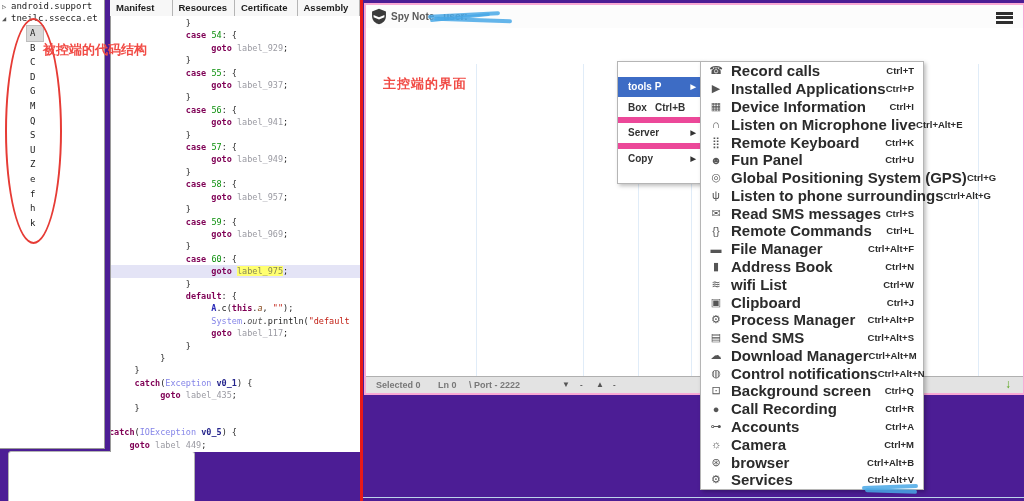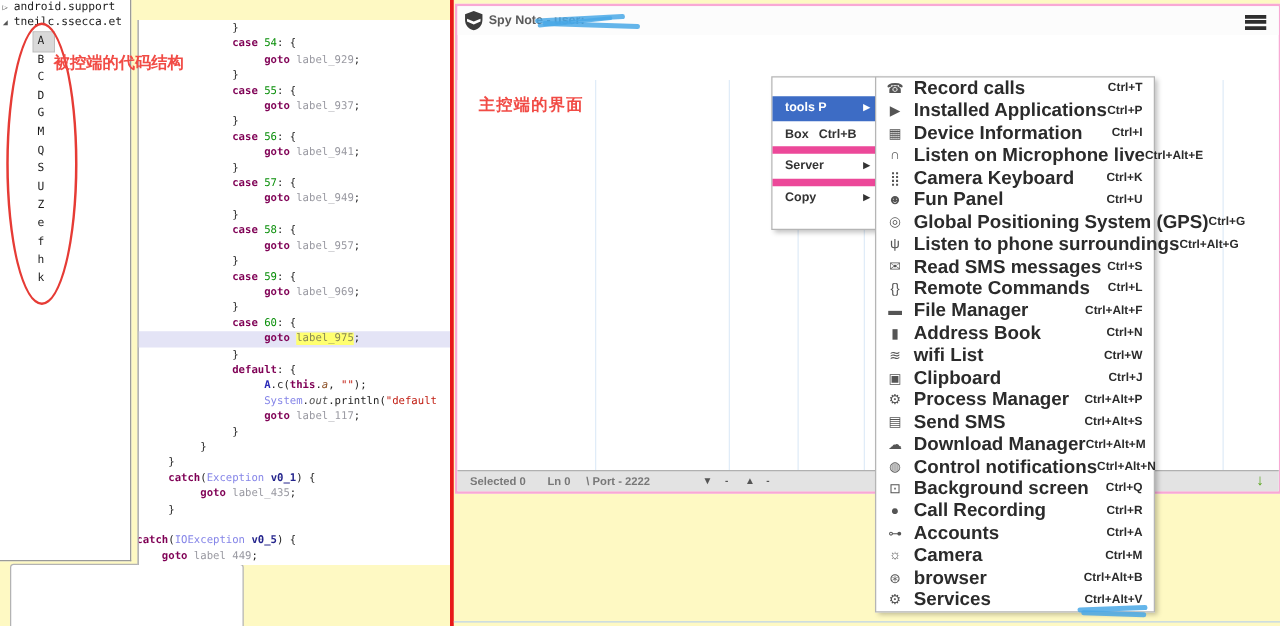--- a/index.html
+++ b/index.html
@@ -1,16 +1,16 @@
 <!DOCTYPE html>
 <html><head>
 <meta charset="utf-8">
 <style>
   html,body{margin:0;padding:0;background:#fff;}
-  #stage{position:relative;width:1024px;height:501px;background:#fef9c3;overflow:hidden;
+  #stage{position:relative;width:1024px;height:501px;background:#4c1d95;overflow:hidden;
          font-family:"Liberation Sans",sans-serif;}
   
   #tree-panel{position:absolute;left:0;top:0;width:104px;height:448px;background:#fff;
               border-right:1px solid #9a9a9a;border-bottom:1px solid #9a9a9a;
               font-family:"DejaVu Sans Mono",monospace;font-size:9px;color:#1c1c1c;overflow:hidden;}
   .tree-root{position:absolute;left:2px;white-space:nowrap;}
   .tw{color:#555;font-size:7px;display:inline-block;width:9px;}
   #treekids{position:absolute;left:27px;top:26px;}
   .tree-child{height:14.6px;line-height:14.6px;padding:0 3px;width:10px;}
   .tree-child.sel{background:#d9d9d9;outline:1px solid #bdbdbd;}
@@ -97,20 +97,26 @@
         <div class="tree-child">U</div>
         <div class="tree-child">Z</div>
         <div class="tree-child">e</div>
         <div class="tree-child">f</div>
         <div class="tree-child">h</div>
         <div class="tree-child">k</div>
       </div>
   </div>
   <div id="bl-box"></div>
 
+  <div id="tabbar">
+      <div class="tab">Manifest</div>
+      <div class="tab">Resources</div>
+      <div class="tab">Certificate</div>
+      <div class="tab">Assembly</div>
+    </div>
   <div id="code-panel">
     <div id="code"><div class="cl"><span class="c-p">               }</span></div><div class="cl"><span class="c-p">               </span><span class="c-k">case</span><span class="c-p"> </span><span class="c-n">54</span><span class="c-p">: {</span></div><div class="cl"><span class="c-p">                    </span><span class="c-k">goto</span><span class="c-p"> </span><span class="c-l">label_929</span><span class="c-p">;</span></div><div class="cl"><span class="c-p">               }</span></div><div class="cl"><span class="c-p">               </span><span class="c-k">case</span><span class="c-p"> </span><span class="c-n">55</span><span class="c-p">: {</span></div><div class="cl"><span class="c-p">                    </span><span class="c-k">goto</span><span class="c-p"> </span><span class="c-l">label_937</span><span class="c-p">;</span></div><div class="cl"><span class="c-p">               }</span></div><div class="cl"><span class="c-p">               </span><span class="c-k">case</span><span class="c-p"> </span><span class="c-n">56</span><span class="c-p">: {</span></div><div class="cl"><span class="c-p">                    </span><span class="c-k">goto</span><span class="c-p"> </span><span class="c-l">label_941</span><span class="c-p">;</span></div><div class="cl"><span class="c-p">               }</span></div><div class="cl"><span class="c-p">               </span><span class="c-k">case</span><span class="c-p"> </span><span class="c-n">57</span><span class="c-p">: {</span></div><div class="cl"><span class="c-p">                    </span><span class="c-k">goto</span><span class="c-p"> </span><span class="c-l">label_949</span><span class="c-p">;</span></div><div class="cl"><span class="c-p">               }</span></div><div class="cl"><span class="c-p">               </span><span class="c-k">case</span><span class="c-p"> </span><span class="c-n">58</span><span class="c-p">: {</span></div><div class="cl"><span class="c-p">                    </span><span class="c-k">goto</span><span class="c-p"> </span><span class="c-l">label_957</span><span class="c-p">;</span></div><div class="cl"><span class="c-p">               }</span></div><div class="cl"><span class="c-p">               </span><span class="c-k">case</span><span class="c-p"> </span><span class="c-n">59</span><span class="c-p">: {</span></div><div class="cl"><span class="c-p">                    </span><span class="c-k">goto</span><span class="c-p"> </span><span class="c-l">label_969</span><span class="c-p">;</span></div><div class="cl"><span class="c-p">               }</span></div><div class="cl"><span class="c-p">               </span><span class="c-k">case</span><span class="c-p"> </span><span class="c-n">60</span><span class="c-p">: {</span></div><div class="cl hl"><span class="c-p">                    </span><span class="c-k">goto</span><span class="c-p"> </span><span class="c-y">label_975</span><span class="c-p">;</span></div><div class="cl"><span class="c-p">               }</span></div><div class="cl"><span class="c-p">               </span><span class="c-k">default</span><span class="c-p">: {</span></div><div class="cl"><span class="c-p">                    </span><span class="c-c">A</span><span class="c-p">.c(</span><span class="c-k">this</span><span class="c-p">.</span><span class="c-i">a</span><span class="c-p">, </span><span class="c-s">""</span><span class="c-p">);</span></div><div class="cl"><span class="c-p">                    </span><span class="c-t">System</span><span class="c-p">.</span><span class="c-o">out</span><span class="c-p">.println(</span><span class="c-s">"default</span></div><div class="cl"><span class="c-p">                    </span><span class="c-k">goto</span><span class="c-p"> </span><span class="c-l">label_117</span><span class="c-p">;</span></div><div class="cl"><span class="c-p">               }</span></div><div class="cl"><span class="c-p">          }</span></div><div class="cl"><span class="c-p">     }</span></div><div class="cl"><span class="c-p">     </span><span class="c-k">catch</span><span class="c-p">(</span><span class="c-t">Exception</span><span class="c-p"> </span><span class="c-v">v0_1</span><span class="c-p">) {</span></div><div class="cl"><span class="c-p">          </span><span class="c-k">goto</span><span class="c-p"> </span><span class="c-l">label_435</span><span class="c-p">;</span></div><div class="cl"><span class="c-p">     }</span></div><div class="cl"><span class="c-p"></span></div><div class="cl"><span class="c-k">catch</span><span class="c-p">(</span><span class="c-t">IOException</span><span class="c-p"> </span><span class="c-v">v0_5</span><span class="c-p">) {</span></div><div class="cl"><span class="c-p">    </span><span class="c-k">goto</span><span class="c-p"> </span><span class="c-l">label 449</span><span class="c-p">;</span></div></div>
   </div>
 
   <div id="red-ellipse"></div>
   <div id="note-left" class="red-note">被控端的代码结构</div>
 
   <div id="divider"></div>
 
   <div id="win">
@@ -177,21 +183,21 @@
         <span class="m2lab">Device Information</span>
         <span class="m2sc">Ctrl+I</span>
       </div>
       <div class="m2row">
         <span class="m2icon">∩</span>
         <span class="m2lab">Listen on Microphone live</span>
         <span class="m2sc">Ctrl+Alt+E</span>
       </div>
       <div class="m2row">
         <span class="m2icon">⣿</span>
-        <span class="m2lab">Camera Keyboard</span>
+        <span class="m2lab">Remote Keyboard</span>
         <span class="m2sc">Ctrl+K</span>
       </div>
       <div class="m2row">
         <span class="m2icon">☻</span>
         <span class="m2lab">Fun Panel</span>
         <span class="m2sc">Ctrl+U</span>
       </div>
       <div class="m2row">
         <span class="m2icon">◎</span>
         <span class="m2lab">Global Positioning System (GPS)</span>

